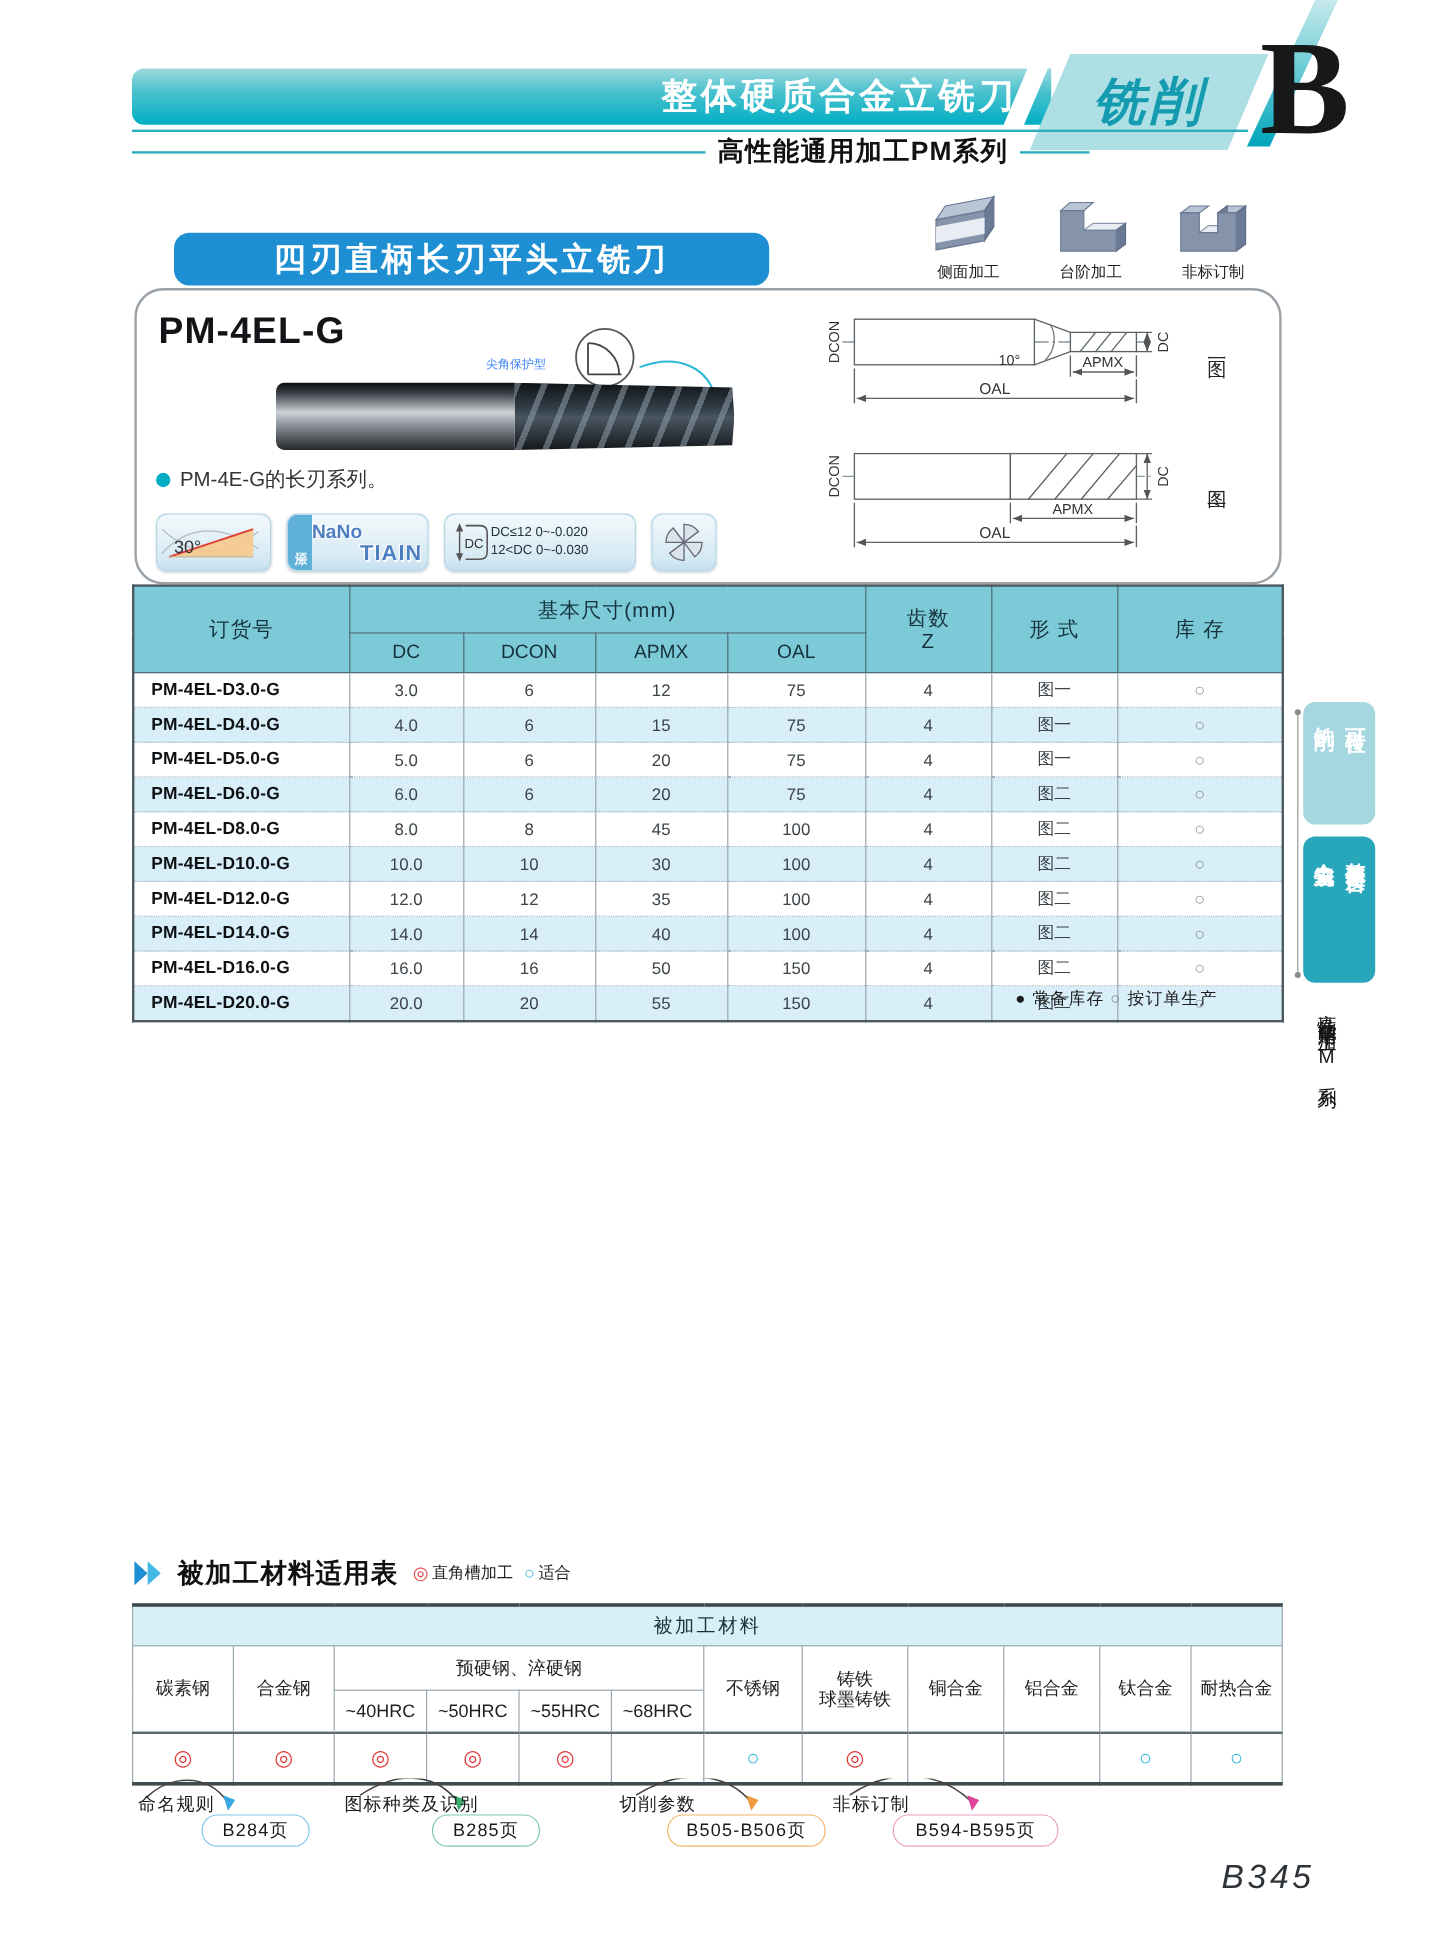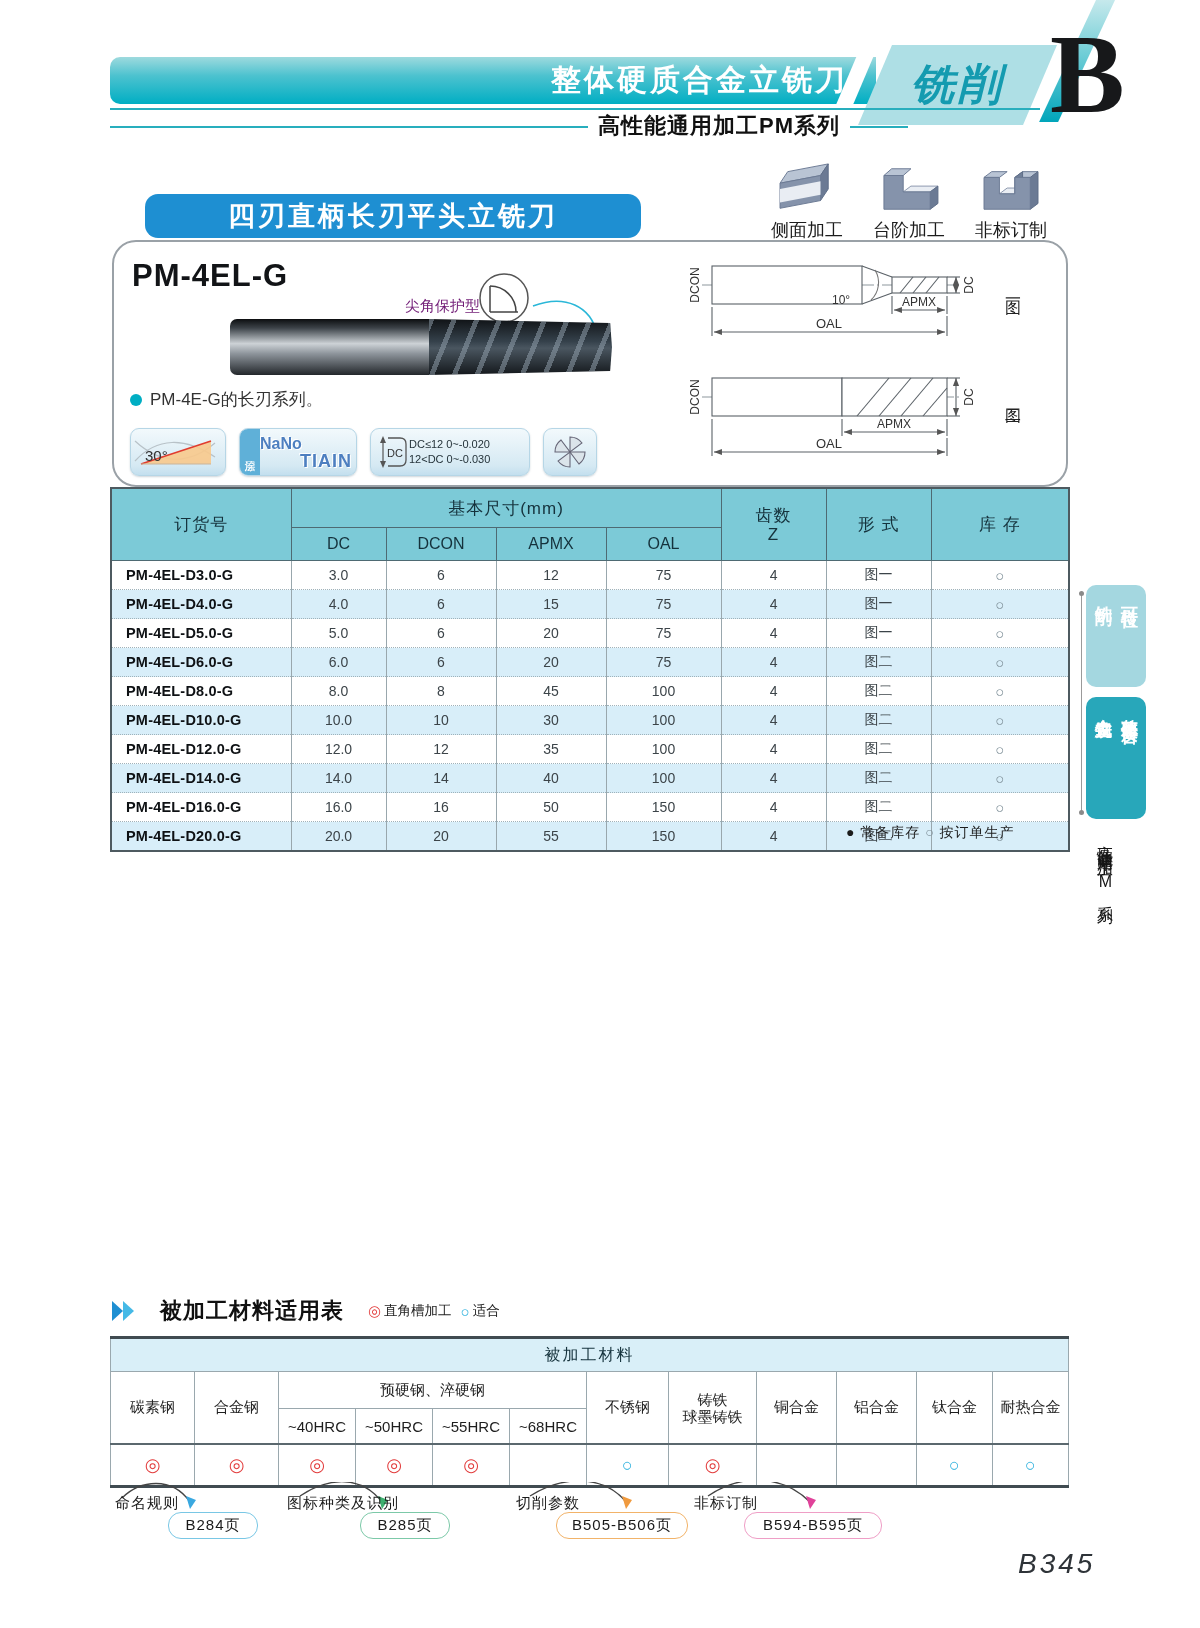--- a/index.html
+++ b/index.html
@@ -23,26 +23,26 @@
   .ruleA{left:110px;top:108px;width:930px;height:2px;background:#28aebd;}
   .ruleB{left:110px;top:126px;width:798px;height:2px;background:#28aebd;}
   .subtitle{left:588px;top:111px;background:#fff;padding:0 10px;font-size:22px;font-weight:bold;color:#111;letter-spacing:1px;z-index:3;}
 
   
   .sec-title{left:145px;top:194px;width:496px;height:44px;background:#1e8fd2;border-radius:13px;
     display:flex;align-items:center;justify-content:center;color:#fff;font-size:27px;font-weight:bold;letter-spacing:3px;z-index:2;}
   .mach{left:763px;top:162px;width:292px;display:flex;justify-content:space-between;}
   .mach .mi{width:88px;text-align:center;}
   .mach .mi svg{display:block;margin:0 auto;}
-  .mach .mi .lbl{font-size:18px;color:#1c1c1c;margin-top:2px;white-space:nowrap;}
+  .mach .mi .lbl{font-size:13px;color:#1c1c1c;margin-top:2px;white-space:nowrap;}
 
   
   .panel{left:112px;top:240px;width:956px;height:247px;border:2px solid #9aa1a7;border-radius:24px;box-sizing:border-box;background:#fff;}
   .model{left:132px;top:258px;font-size:31px;font-weight:bold;color:#121417;letter-spacing:1px;}
-  .callout-txt{left:405px;top:297px;font-size:15px;color:#701a75;}
+  .callout-txt{left:405px;top:297px;font-size:10px;color:#3b82f6;}
   .callout-circ{left:478px;top:272px;width:52px;height:52px;}
   .callout-arrow{left:495px;top:288px;width:120px;height:70px;}
   .photo{left:230px;top:319px;width:382px;height:56px;display:flex;}
   .photo .shank{width:52%;height:100%;border-radius:7px 0 0 7px;
     background:linear-gradient(180deg,#0c0e10 0%,#3c4248 16%,#cdd2d6 44%,#8d949b 62%,#23272b 100%);}
   .photo .flutes{width:48%;height:100%;position:relative;clip-path:polygon(0 0,99% 7%,100% 50%,99% 93%,0 100%);
     background:linear-gradient(180deg,#101316 0%,#35414b 40%,#4a5660 52%,#14181c 100%);}
   .photo .flutes:after{content:"";position:absolute;inset:0;
     background:repeating-linear-gradient(112deg,rgba(150,165,178,.5) 0 5px,rgba(0,0,0,0) 5px 21px);}
   .bullet-line{left:130px;top:388px;display:flex;align-items:center;font-size:17px;color:#333;}
@@ -85,21 +85,21 @@
   .tab{width:60px;border-radius:10px;display:flex;justify-content:center;align-items:flex-start;padding-top:8px;box-sizing:border-box;}
   .tab .vtxt{writing-mode:vertical-rl;text-orientation:upright;color:#fff;font-weight:bold;font-size:17px;line-height:26px;letter-spacing:2px;}
   .tab1{left:1086px;top:585px;height:102px;background:#a4d7e0;}
   .tab2{left:1086px;top:697px;height:122px;background:#28a7ba;}
   .bracket{left:1081px;top:594px;width:1px;height:218px;background:#9a9a9a;}
   .bracket:before,.bracket:after{content:"";position:absolute;left:-2px;width:5px;height:5px;background:#8a8a8a;border-radius:50%;}
   .bracket:before{top:-3px;} .bracket:after{bottom:-3px;}
   .side-series{left:1094px;top:832px;writing-mode:vertical-rl;text-orientation:upright;font-size:16px;color:#161616;letter-spacing:3px;}
 
   
-  .mat-head{left:110px;top:1296px;display:flex;align-items:center;gap:20px;}
+  .mat-head{left:110px;top:1296px;display:flex;align-items:center;gap:8px;}
   .mat-title{font-size:22px;font-weight:bold;color:#101010;letter-spacing:1px;}
   .mat-legend{font-size:13.5px;color:#222;display:flex;align-items:center;gap:3px;margin-left:4px;}
   .sym-exc{color:#e23b3b;} .sym-good{color:#2bb0dd;}
   .mat-legend .s{font-size:15px;}
   .mat-wrap{left:110px;top:1336px;}
   table.mat{border-collapse:collapse;table-layout:fixed;width:958px;
     border-top:3px solid #404b51;border-bottom:3px solid #404b51;border-left:1px solid #8d9aa0;border-right:1px solid #8d9aa0;}
   .mat th,.mat td{border:1px solid #9aa8ae;font-weight:normal;}
   .mat .trow th{background:#d9eff8;height:30px;font-size:16px;color:#15323c;letter-spacing:2px;}
   .mat .hrow th{background:#fff;font-size:15px;color:#1e1e1e;height:34px;}

